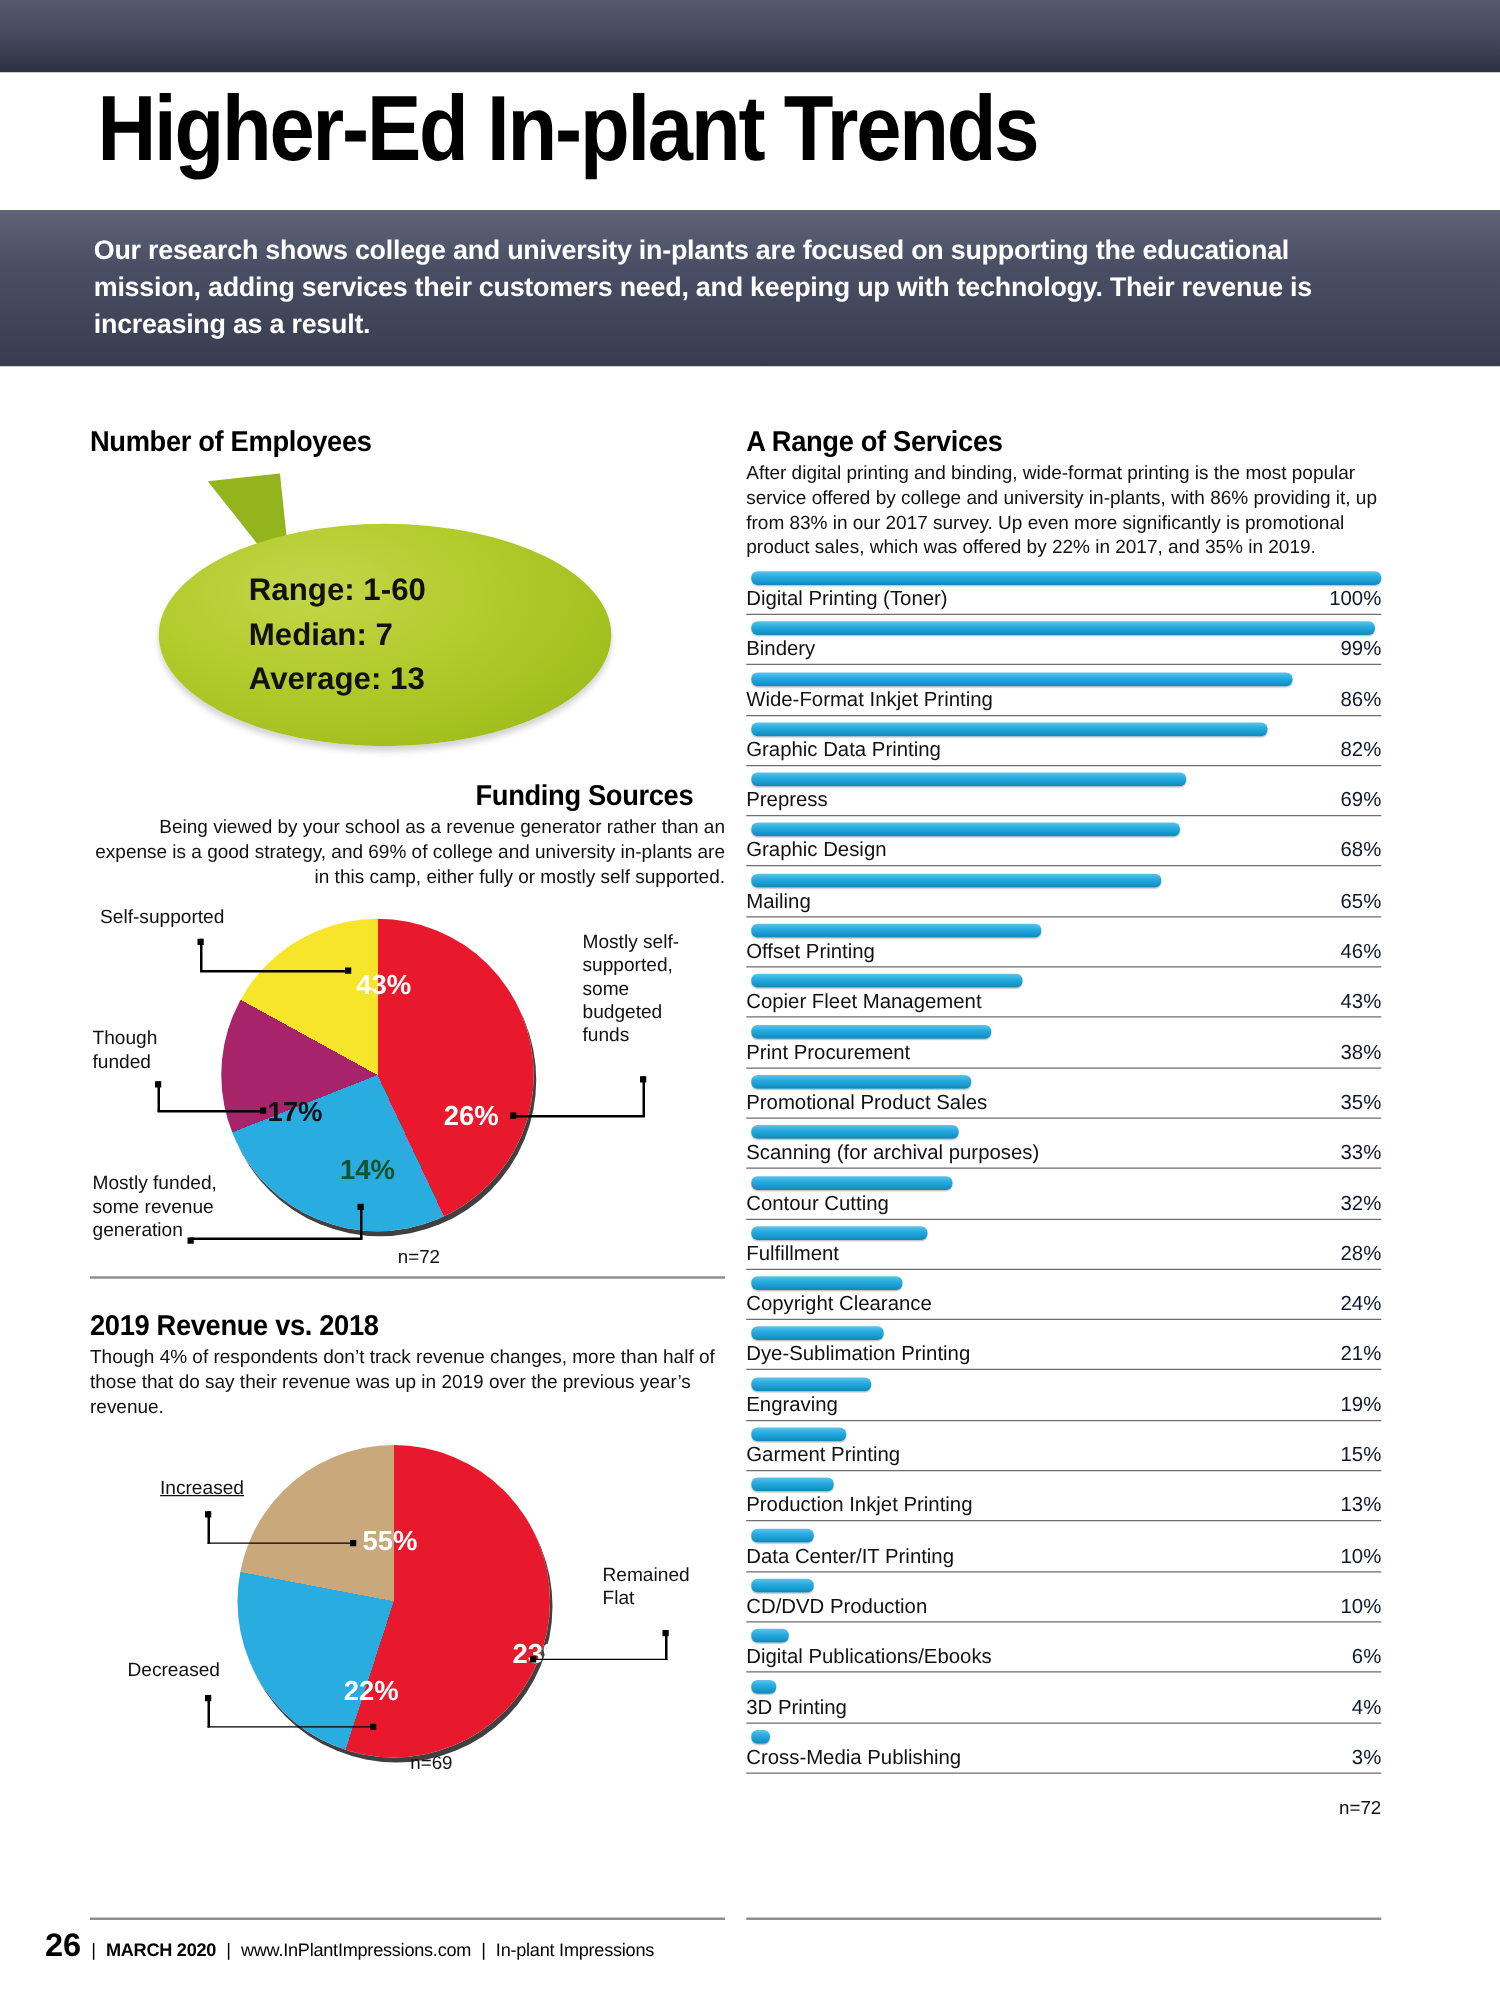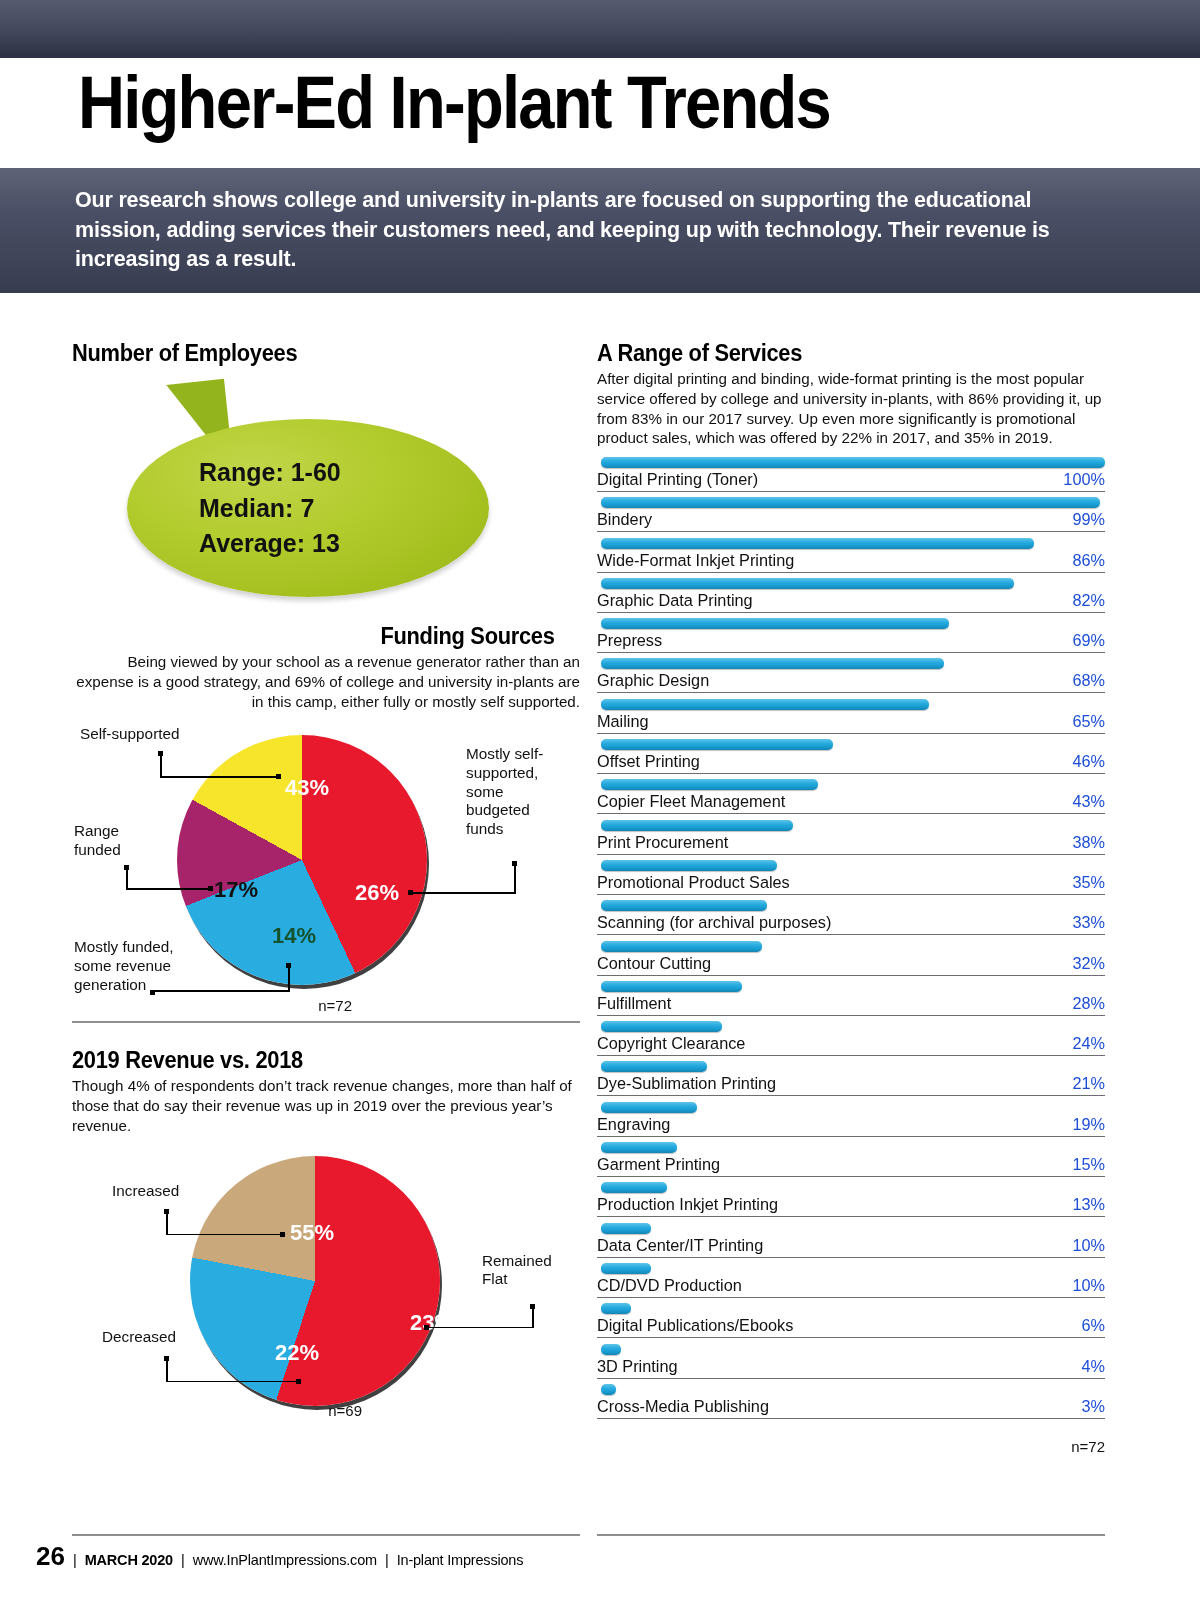--- a/index.html
+++ b/index.html
@@ -98,21 +98,21 @@
     border-radius:5px;
     background:linear-gradient(180deg,#5ec4e8 0%,#29ace0 38%,#1a9fd4 65%,#1386b6 100%);
     box-shadow:0 1px 1px rgba(0,0,0,0.25);
   }
   .svc-textline{
     position:absolute; left:0; top:13px; width:100%;
     border-bottom:1.4px solid #6d6d6d; padding-bottom:2px;
     display:flex; justify-content:space-between; align-items:baseline;
   }
   .svc-name{ font-size:16.3px; color:#111; white-space:nowrap; }
-  .svc-pct{ font-size:16.3px; color:#1d4ed8; }
+  .svc-pct{ font-size:16.3px; color:#0f172a; }
 
   
   .foot-rule-left{ position:absolute; left:72px; top:1534px; width:508px; height:2px; background:#8e8e8e; }
   .foot-rule-right{ position:absolute; left:597px; top:1534px; width:508px; height:2px; background:#8e8e8e; }
   .footer{
     position:absolute; left:36px; top:1541px; width:1100px;
     display:flex; align-items:baseline; gap:8px;
   }
   .pg-num{ font-size:26px; font-weight:bold; color:#000; }
   .foot-issue{ font-size:14.5px; font-weight:bold; color:#000; letter-spacing:-0.2px; }
@@ -160,21 +160,21 @@
     <div class="pie-pct" style="left:283px; top:155px; color:#ffffff;">26%</div>
     <div class="pie-pct" style="left:200px; top:198px; color:#14532d;text-align:center;">14%</div>
     <div class="pie-pct" style="left:142px; top:152px; color:#111111;">17%</div>
 
     <div class="pie-label" style="left:8px; top:0px; width:170px;">Self-supported</div>
     <div class="leader-dot" style="left:86px; top:26px;"></div>
     <div class="leader" style="left:88px; top:26px; width:1.5px; height:26px;"></div>
     <div class="leader" style="left:88px; top:51px; width:120px; height:1.5px;"></div>
     <div class="leader-dot" style="left:204px; top:49px;"></div>
 
-    <div class="pie-label" style="left:2px; top:97px; width:100px; white-space:pre-line;"><span>Range
+    <div class="pie-label" style="left:2px; top:97px; width:100px; white-space:pre-line;"><span>Though
 funded</span></div>
     <div class="leader-dot" style="left:52px; top:140px;"></div>
     <div class="leader" style="left:54px; top:140px; width:1.5px; height:24px;"></div>
     <div class="leader" style="left:54px; top:163px; width:86px; height:1.5px;"></div>
     <div class="leader-dot" style="left:136px; top:161px;"></div>
 
     <div class="pie-label" style="left:2px; top:213px; width:140px; white-space:pre-line;"><span>Mostly funded,
 some revenue
 generation</span></div>
     <div class="leader-dot" style="left:78px; top:265px;"></div>
@@ -206,21 +206,21 @@
     <div class="pie" style="left:118px; top:4px; width:250px; height:250px;
          background:conic-gradient(
             #e8192c 0turn 0.55turn,
             #29ace0 0.55turn 0.78turn,
             #c9a87c 0.78turn 1turn);"></div>
 
     <div class="pie-pct" style="left:218px; top:68px; color:#ffffff;">55%</div>
     <div class="pie-pct" style="left:290px; top:158px; color:#ffffff;margin-left:48px;">23%</div>
     <div class="pie-pct" style="left:203px; top:188px; color:#ffffff;">22%</div>
 
-    <div class="pie-label" style="left:40px; top:30px; width:140px;">Increased</div>
+    <div class="pie-label" style="left:56px; top:30px; width:140px;text-decoration:underline;">Increased</div>
     <div class="leader-dot" style="left:92px; top:57px;"></div>
     <div class="leader" style="left:94px; top:57px; width:1.5px; height:26px;"></div>
     <div class="leader" style="left:94px; top:82px; width:118px; height:1.5px;"></div>
     <div class="leader-dot" style="left:208px; top:80px;"></div>
 
     <div class="pie-label" style="left:30px; top:176px; width:140px;">Decreased</div>
     <div class="leader-dot" style="left:92px; top:204px;"></div>
     <div class="leader" style="left:94px; top:204px; width:1.5px; height:26px;"></div>
     <div class="leader" style="left:94px; top:229px; width:134px; height:1.5px;"></div>
     <div class="leader-dot" style="left:224px; top:227px;"></div>

